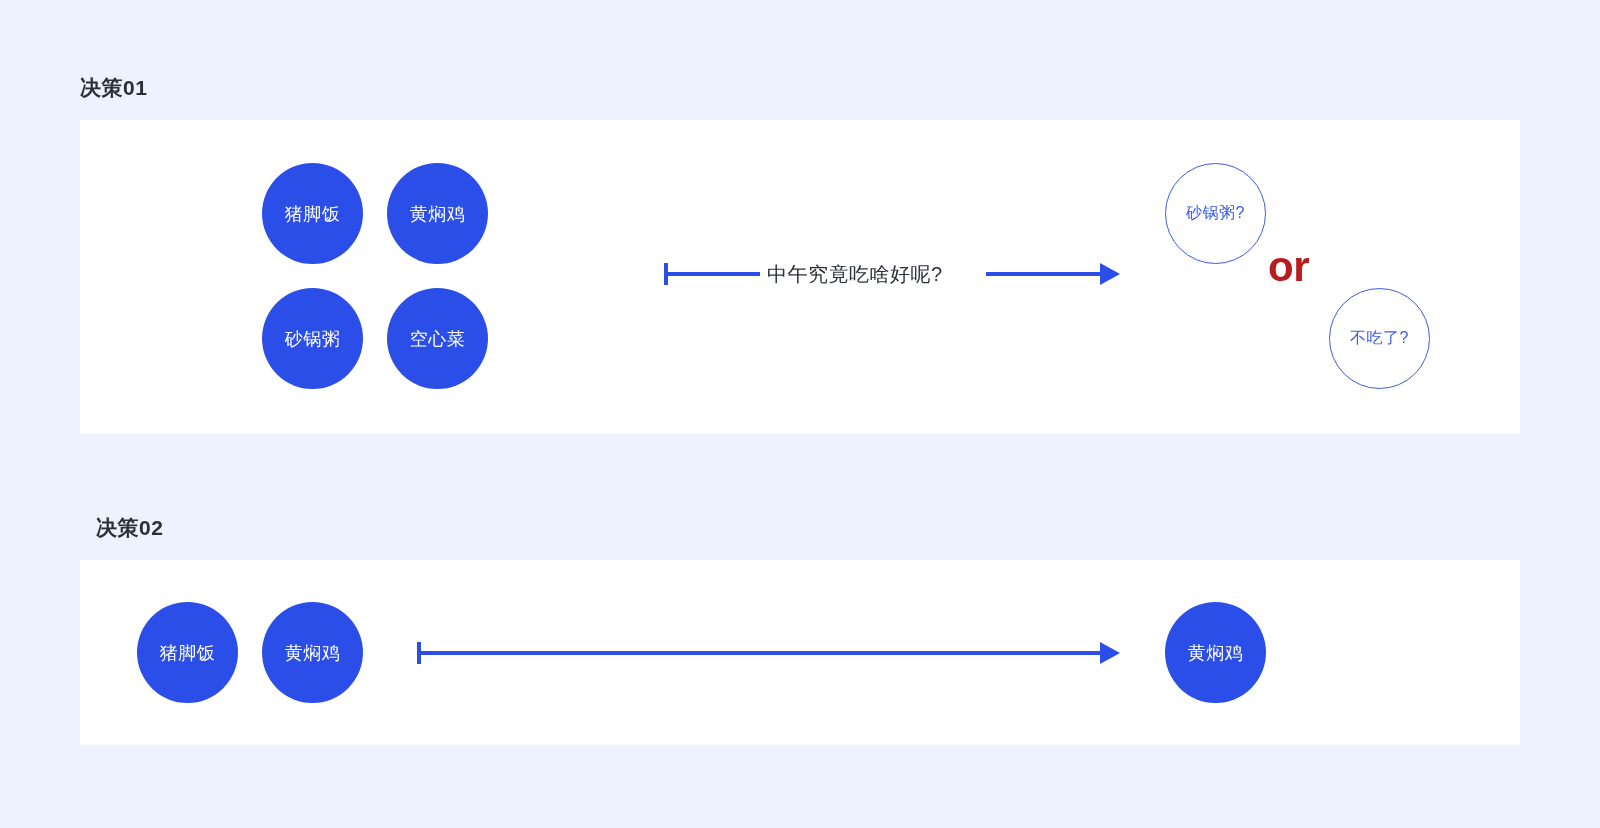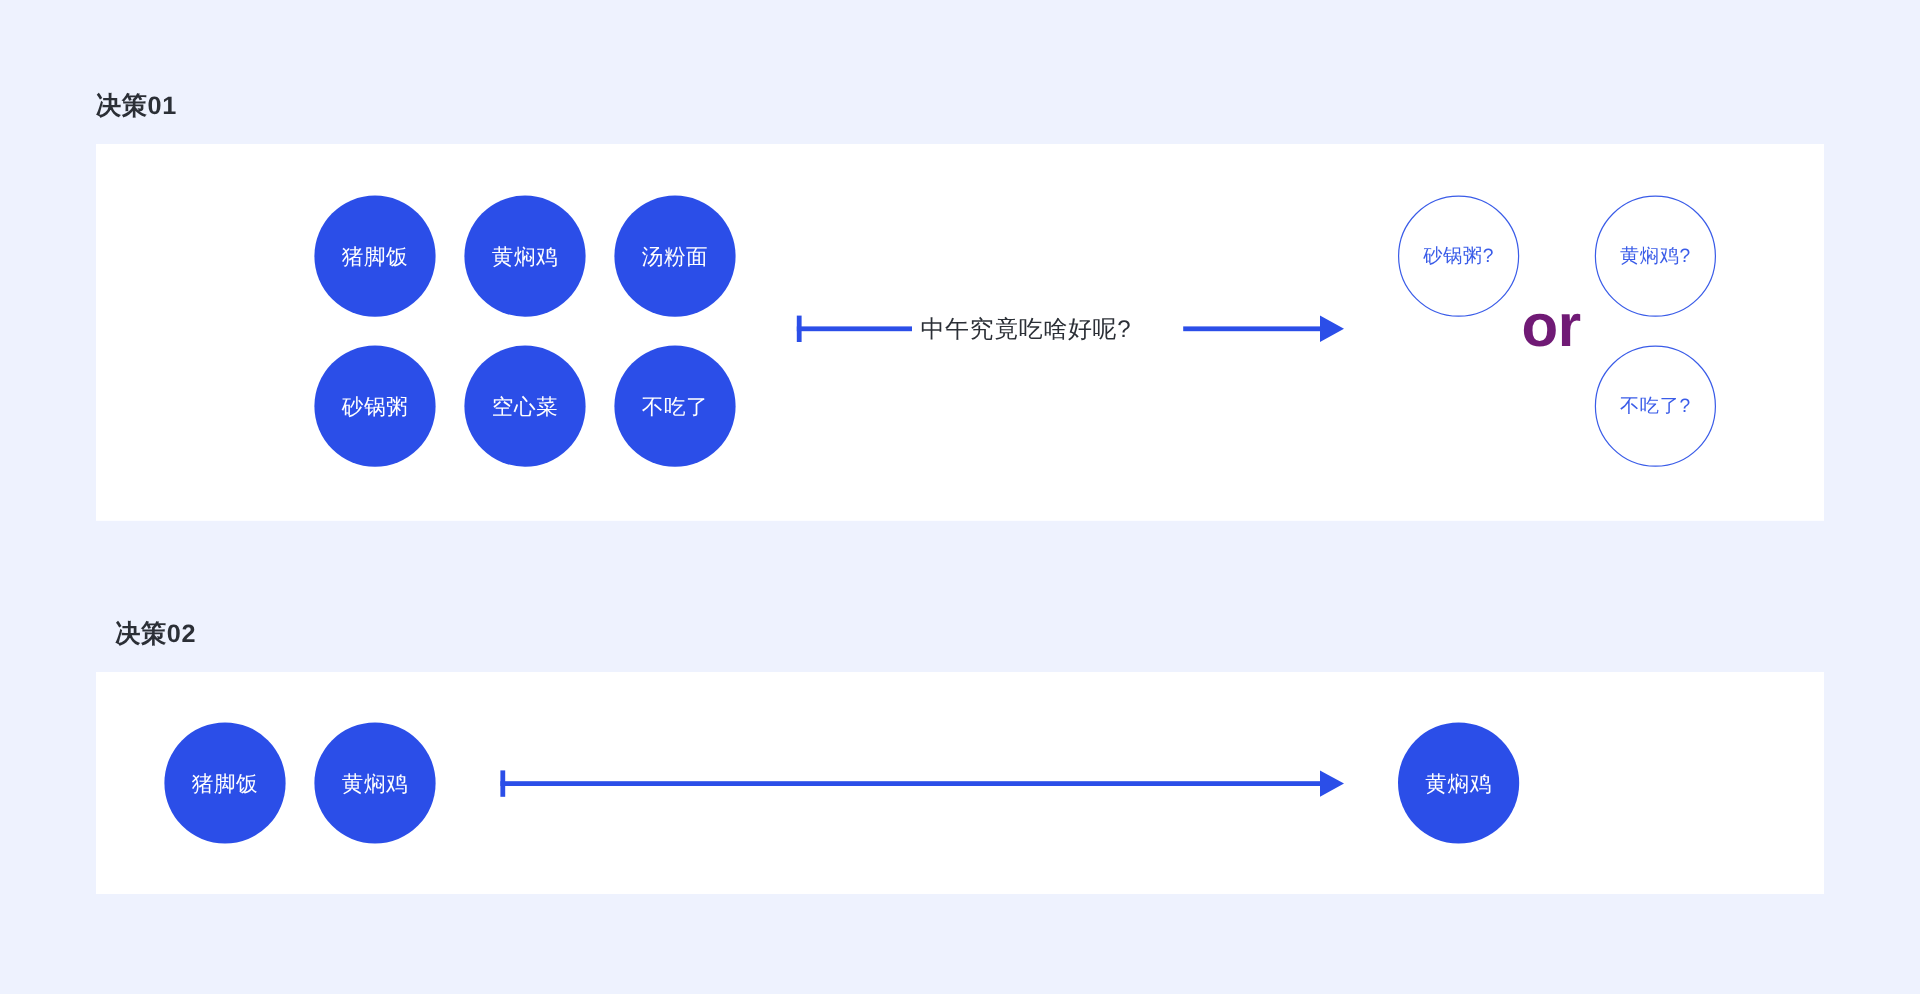--- a/index.html
+++ b/index.html
@@ -65,23 +65,23 @@
     border: 1.5px solid #3a5ce8;
     color: #3a5ce8;
     font-size: 16px;
   }
 
   
   #or-text {
     position: absolute;
     left: 1268px;
     top: 246px;
-    font-size: 50px;
+    font-size: 42px;
     font-weight: 700;
-    color: #701a75;
+    color: #b91c1c;
     line-height: 1;
     letter-spacing: -0.5px;
   }
 
   
   .arrow-line {
     position: absolute;
     height: 4px;
     background: #2b4ee8;
   }
@@ -110,38 +110,35 @@
 <body>
 
 <div class="stage">
 
   <div class="section-label" id="label-01">决策01</div>
 
   <div class="panel" id="panel-01">
 
     <div class="circle filled" style="left:182px; top:43px;">猪脚饭</div>
     <div class="circle filled" style="left:307px; top:43px;">黄焖鸡</div>
-    <div class="circle filled" style="left:432px; top:43px;">汤粉面</div>
 
     <div class="circle filled" style="left:182px; top:168px;">砂锅粥</div>
     <div class="circle filled" style="left:307px; top:168px;">空心菜</div>
-    <div class="circle filled" style="left:432px; top:168px;">不吃了</div>
 
     <div class="arrow-cap" style="left:584px; top:143px;"></div>
 
     <div class="arrow-line" style="left:584px; top:152px; width:96px;"></div>
 
     <div class="arrow-label" style="left:687px; top:141px;">中午究竟吃啥好呢?</div>
 
     <div class="arrow-line" style="left:906px; top:152px; width:114px;"></div>
 
     <div class="arrow-head" style="left:1020px; top:143px;"></div>
 
     <div class="circle outlined" style="left:1085px; top:43px;">砂锅粥?</div>
-    <div class="circle outlined" style="left:1249px; top:43px;">黄焖鸡?</div>
 
     <div class="circle outlined" style="left:1249px; top:168px;">不吃了?</div>
   </div>
 
   <div id="or-text">or</div>
 
   <div class="section-label" id="label-02">决策02</div>
 
   <div class="panel" id="panel-02">
 

